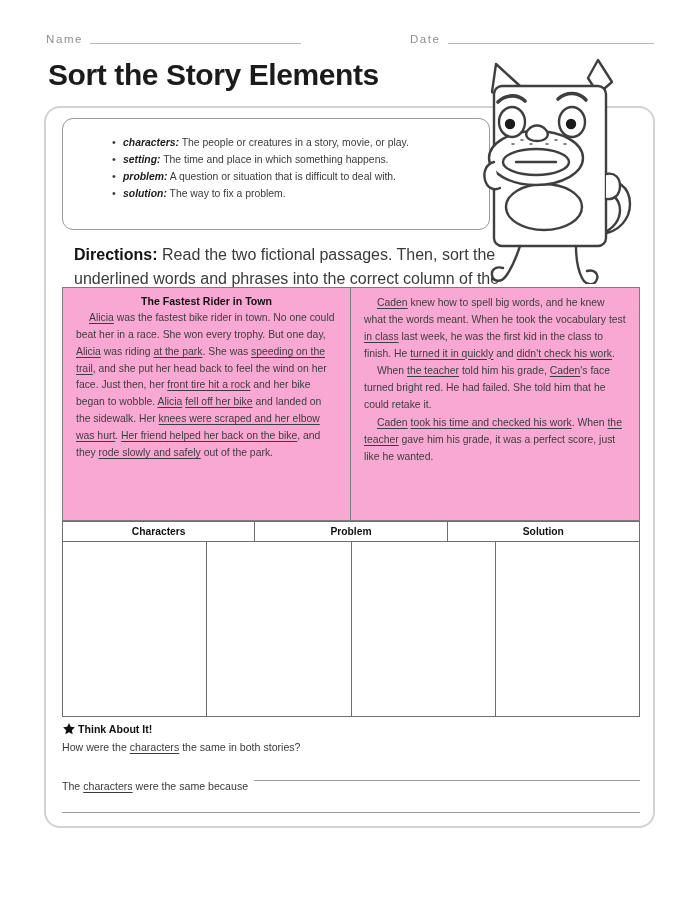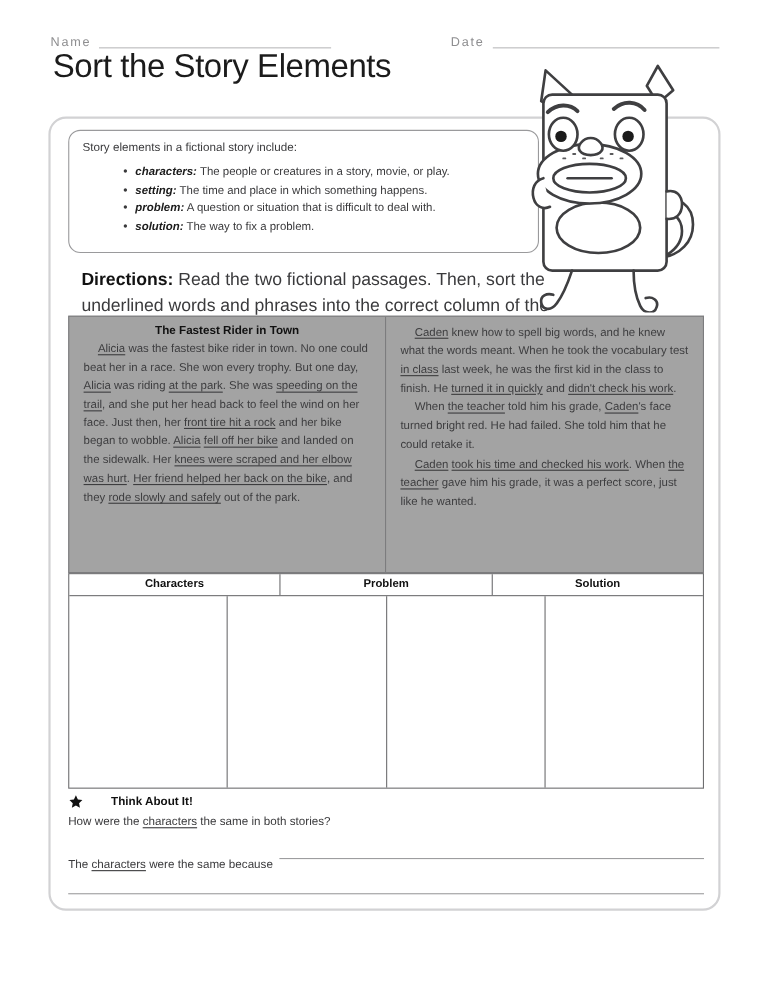--- a/index.html
+++ b/index.html
@@ -41,24 +41,24 @@
     margin-left: 7px;
     margin-bottom: 2px;
   }
   .nd-name-rule { width: 218px; }
   .nd-gap { width: 112px; }
   .nd-date-rule { width: 213px; }
 
   
   .page-title {
     position: absolute;
-    top: 44px;
+    top: 58px;
     left: 48px;
     font-size: 30px;
-    font-weight: normal;
+    font-weight: bold;
     letter-spacing: -0.4px;
     color: #1b1b1b;
     font-family: "Liberation Sans", sans-serif;
   }
 
   
   .page-frame {
     position: absolute;
     left: 44px;
     top: 106px;
@@ -124,21 +124,21 @@
   
   .passages {
     position: absolute;
     left: 62px;
     top: 287px;
     width: 578px;
     height: 234px;
     border: 1.5px solid #7c7c7e;
     box-sizing: border-box;
     display: flex;
-    background: #a3a3a3;
+    background: #f9a8d4;
   }
   .passage {
     width: 50%;
     box-sizing: border-box;
     padding: 7px 13px 0 13px;
   }
   .passage.left { border-right: 1.5px solid #7c7c7e; }
   .passage-title {
     text-align: center;
     font-size: 10.6px;
@@ -191,21 +191,21 @@
     justify-content: center;
   }
 
   
   .think-row {
     position: absolute;
     left: 62px;
     top: 722px;
     display: flex;
     align-items: center;
-    gap: 25px;
+    gap: 2px;
   }
   .star-icon { width: 14px; height: 14px; display: block; }
   .think-label {
     font-size: 10.6px;
     font-weight: bold;
     color: #111;
   }
   .think-question {
     position: absolute;
     left: 62px;
@@ -258,21 +258,20 @@
   <span class="nd-gap"></span>
   <span class="nd-label">Date</span>
   <span class="nd-rule nd-date-rule"></span>
 </div>
 
 <div class="page-title">Sort the Story Elements</div>
 
 <div class="page-frame"></div>
 
 <div class="def-box">
-  <div class="def-intro">Story elements in a fictional story include:</div>
   <ul class="def-list">
     <li><span class="def-term">characters:</span><span> The people or creatures in a story, movie, or play.</span></li>
     <li><span class="def-term">setting:</span><span> The time and place in which something happens.</span></li>
     <li><span class="def-term">problem:</span><span> A question or situation that is difficult to deal with.</span></li>
     <li><span class="def-term">solution:</span><span> The way to fix a problem.</span></li>
   </ul>
 </div>
 
 <div class="directions">
   <b>Directions:</b><span> Read the two fictional passages. Then, sort the underlined words and phrases into the correct column of the chart.</span>

